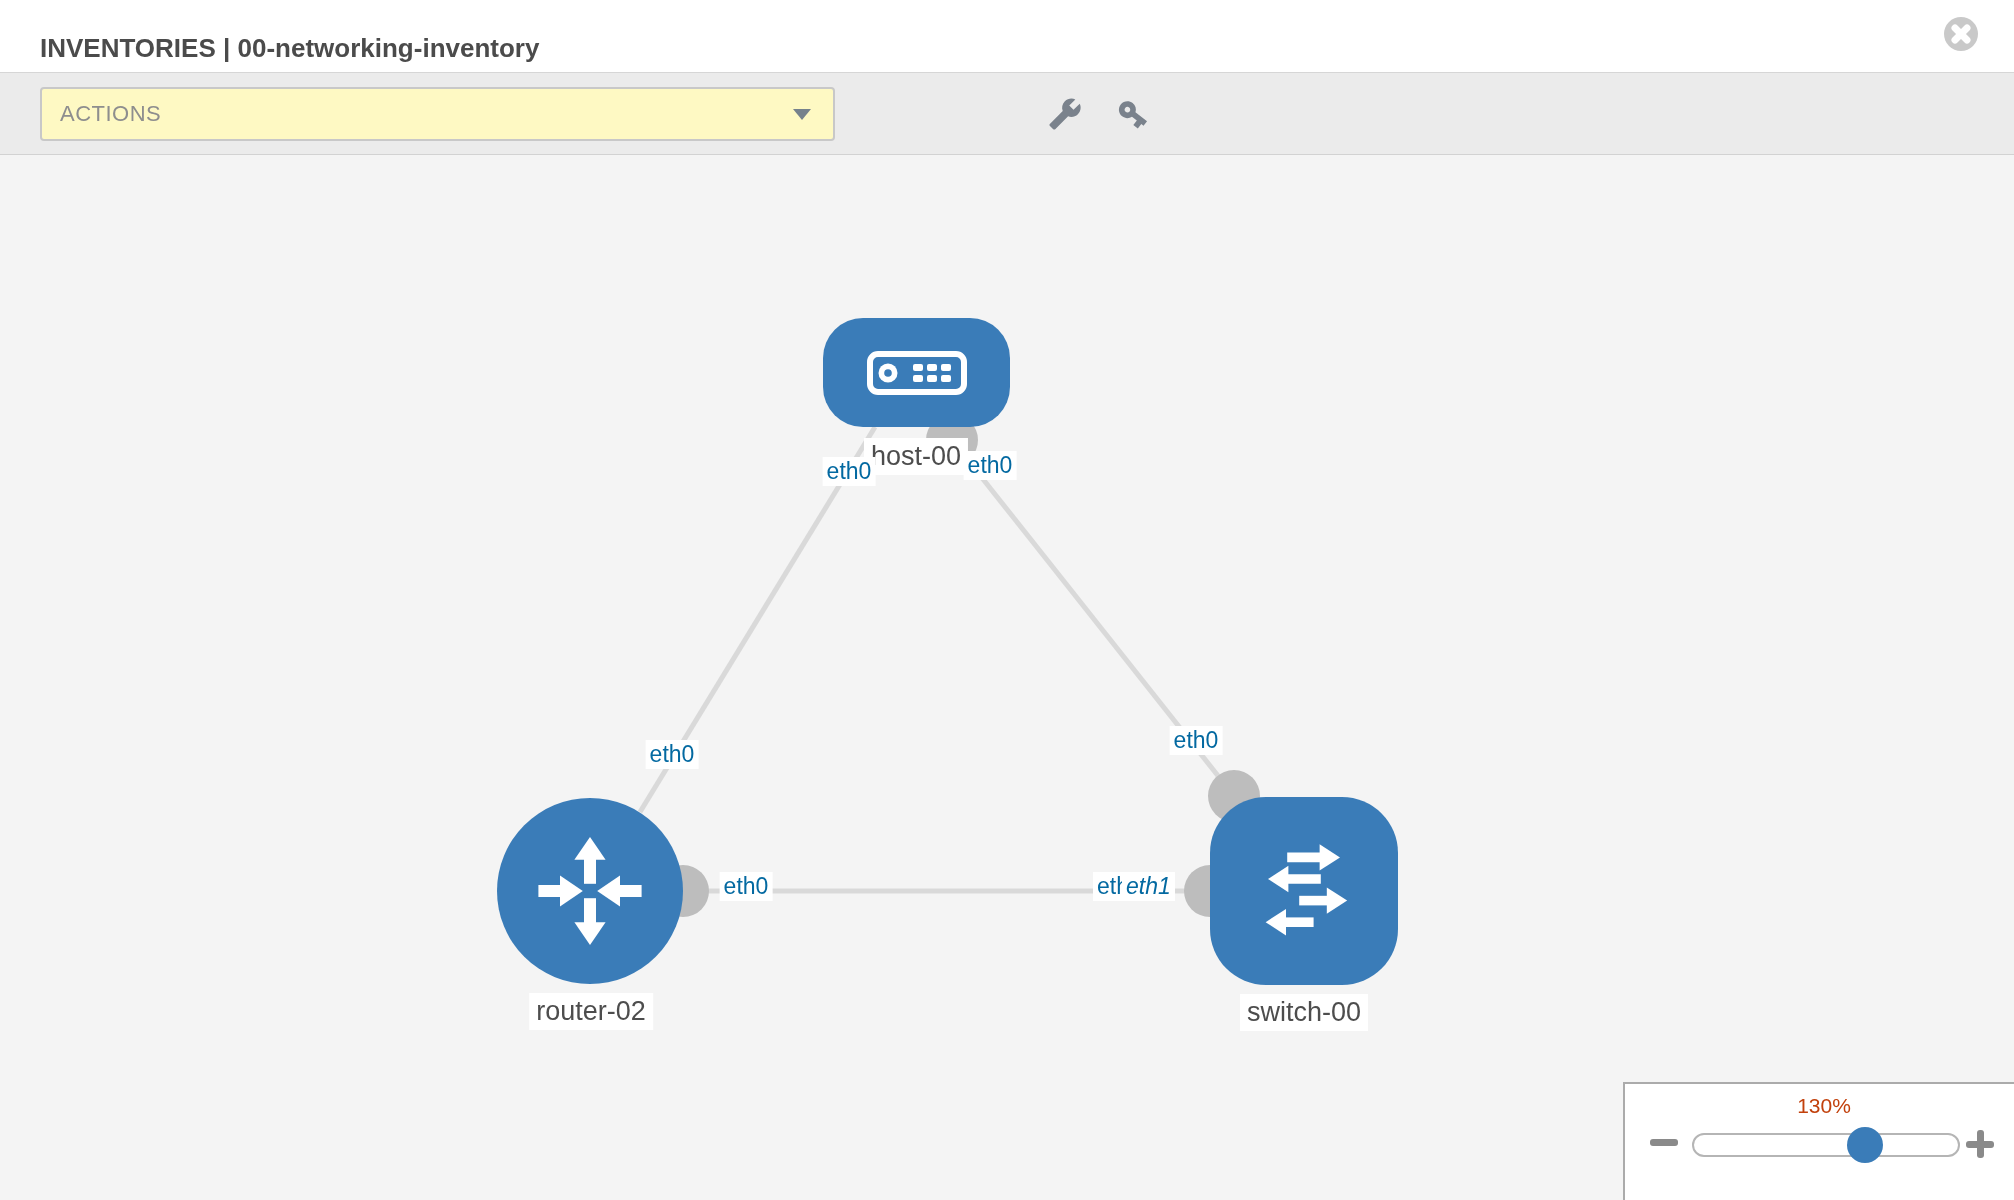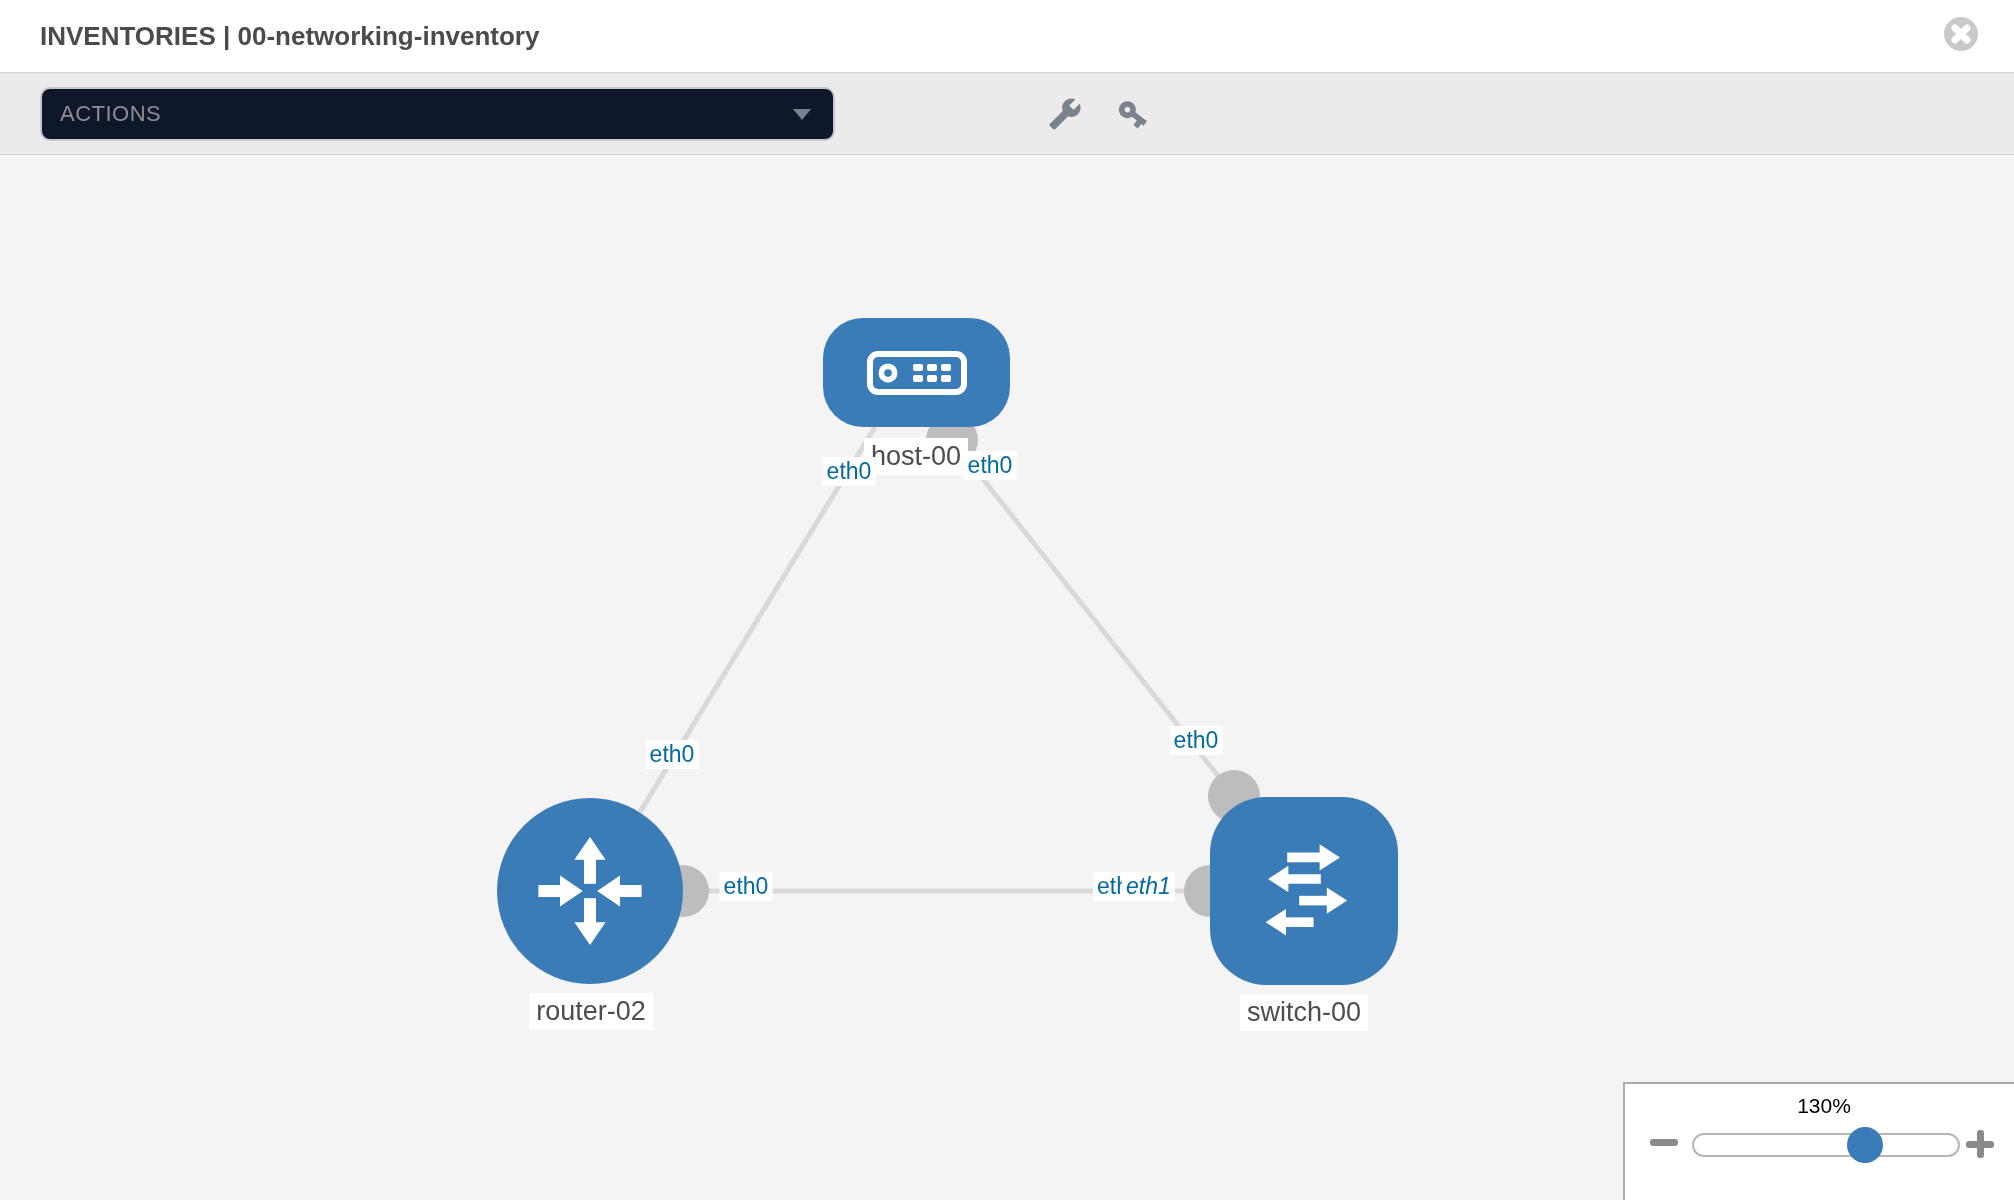--- a/index.html
+++ b/index.html
@@ -10,39 +10,39 @@
     overflow: hidden;
     position: relative;
   }
 
   
   .header {
     position: absolute; left: 0; top: 0; width: 2014px; height: 72px;
     background: #ffffff;
   }
   .header-title {
-    position: absolute; left: 40px; top: 0; height: 72px;
+    position: absolute; left: 40px; top: 12px; height: 72px;
     line-height: 72px; font-size: 26px; font-weight: bold; color: #4b4b4b;
     white-space: nowrap;
   }
   .close-btn {
     position: absolute; left: 1944px; top: 17px; width: 34px; height: 34px;
     border-radius: 50%; background: #c9c9c9; cursor: pointer;
   }
 
   
   .toolbar {
     position: absolute; left: 0; top: 72px; width: 2014px; height: 83px;
     background: #ebebeb;
     border-top: 1px solid #d6d6d6;
     border-bottom: 1px solid #d2d2d2;
   }
   .select-box {
     position: absolute; top: 14px; height: 54px;
-    background: #0f172a; border: 2px solid #c8c8c8; border-radius: 10px;
+    background: #fef9c3; border: 2px solid #c8c8c8; border-radius: 4px;
     cursor: pointer;
   }
   .select-box .select-label {
     position: absolute; left: 18px; top: 0; height: 50px; line-height: 50px;
     font-size: 22px; color: #8e8e8e; letter-spacing: 0.5px; white-space: nowrap;
   }
   .caret-down {
     position: absolute; right: 22px; top: 20px;
     width: 0; height: 0;
     border-left: 9px solid transparent;
@@ -87,21 +87,21 @@
   
   .zoom-panel {
     position: absolute; left: 1623px; top: 1082px; width: 391px; height: 118px;
     background: #ffffff;
     border-left: 2px solid #ababab;
     border-top: 2px solid #ababab;
     z-index: 6;
   }
   .zoom-value {
     position: absolute; left: 199px; top: 10px; transform: translateX(-50%);
-    font-size: 21px; color: #000000;
+    font-size: 21px; color: #c2410c;
   }
   .minus-icon {
     position: absolute; left: 25px; top: 55px; width: 28px; height: 7px;
     background: #8a8a8a; border-radius: 3px; cursor: pointer;
   }
   .plus-icon { position: absolute; left: 341px; top: 46px; width: 28px; height: 28px; cursor: pointer; }
   .plus-icon .bar-h {
     position: absolute; left: 0; top: 10.5px; width: 28px; height: 7px;
     background: #8a8a8a; border-radius: 3px;
   }

